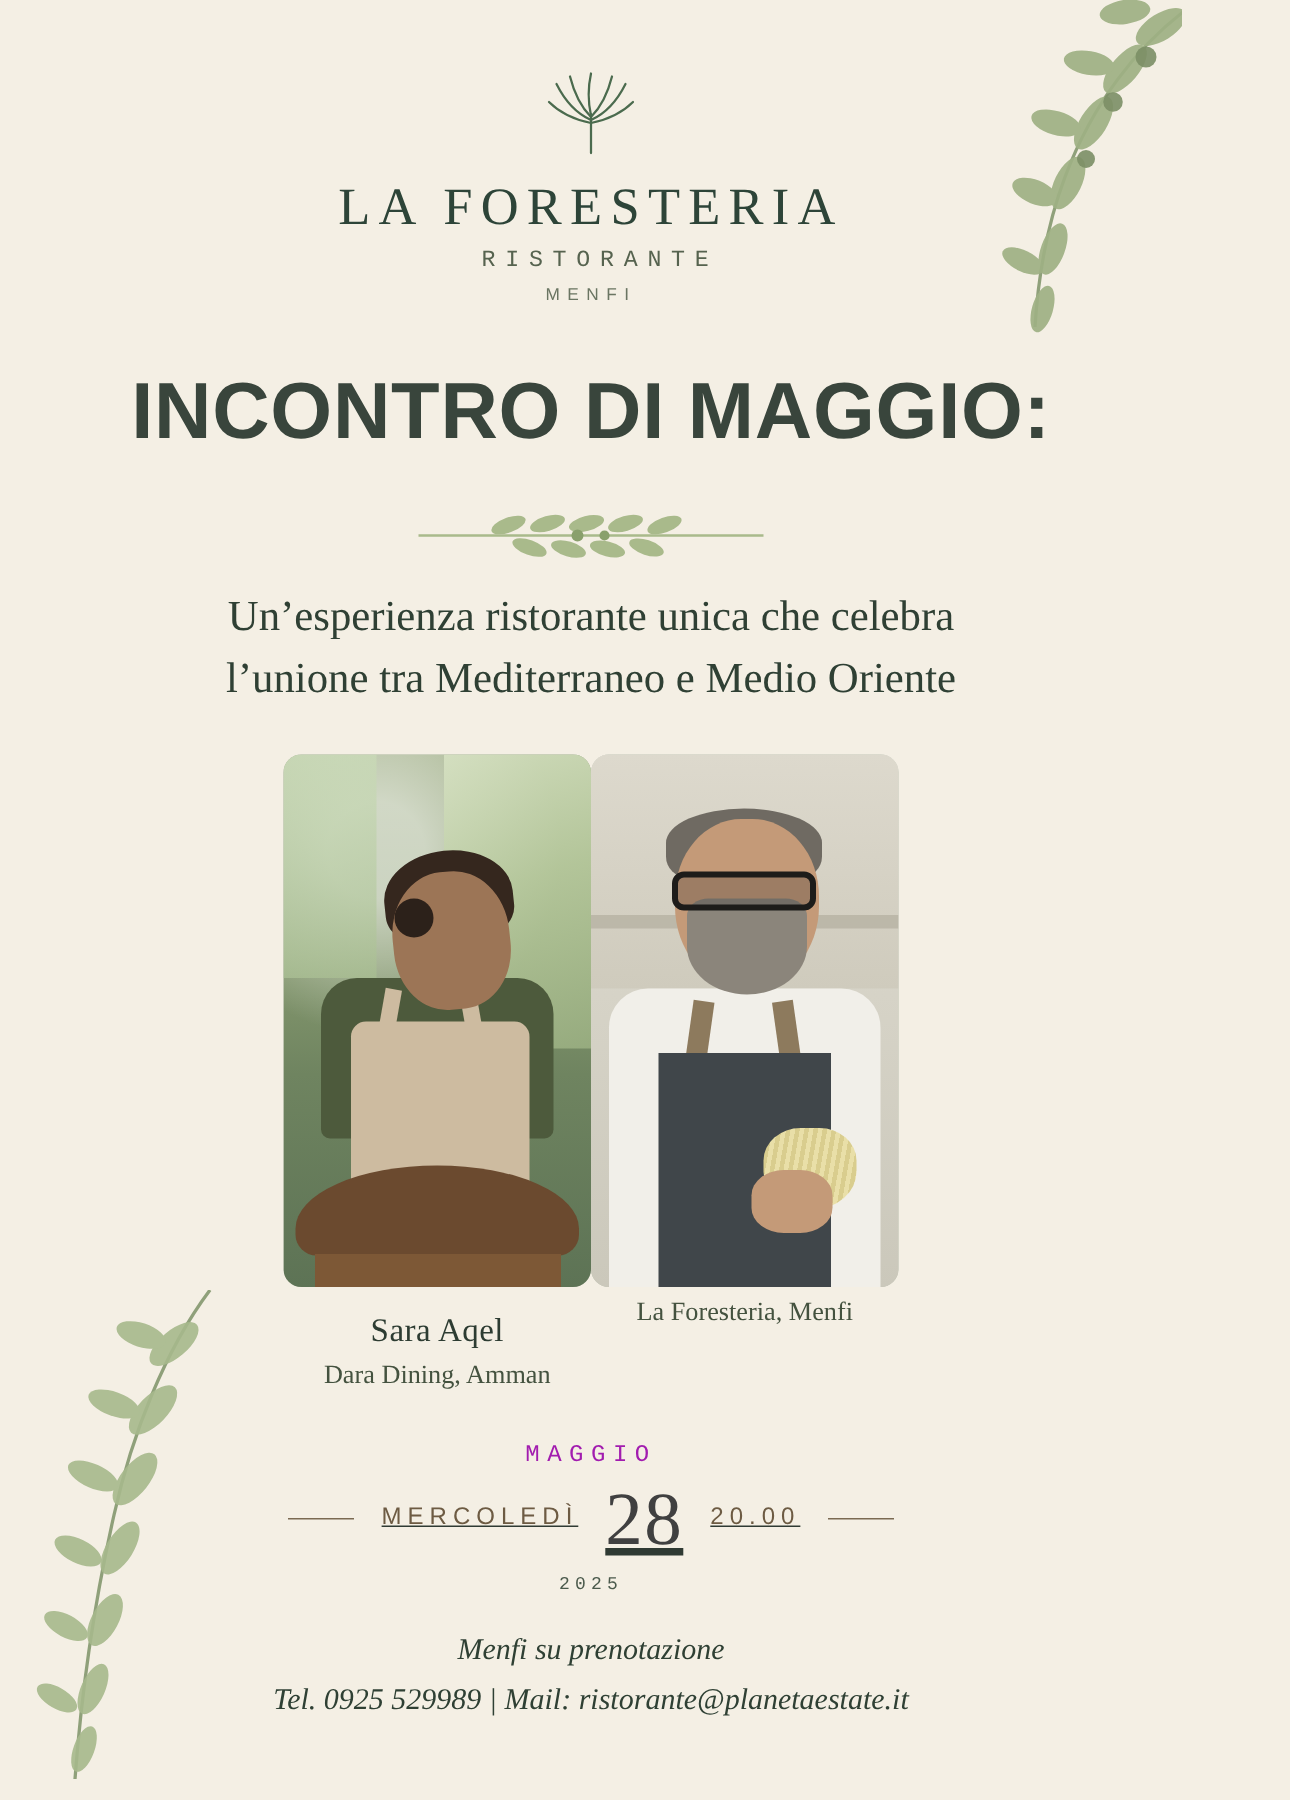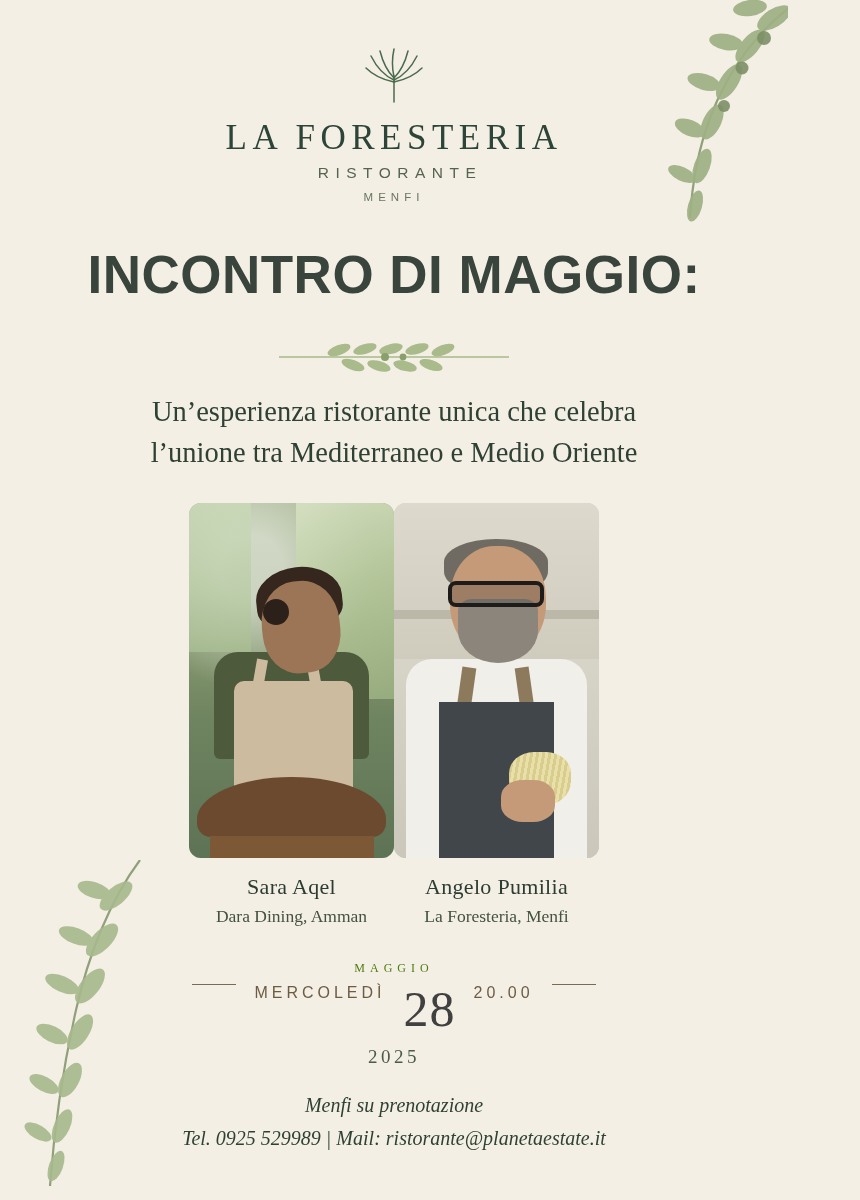--- a/index.html
+++ b/index.html
@@ -51,21 +51,21 @@
   }
   .logo-title {
     font-family: "Liberation Serif", serif;
     font-size: 35px;
     letter-spacing: 5.5px;
     color: #2d4438;
     font-weight: 400;
     line-height: 1.05;
   }
   .logo-sub {
-    font-family: Liberation Sans, sans-serif;
+    font-family: Liberation Mono, monospace;
     font-size: 15.5px;
     letter-spacing: 6.5px;
     color: #56634f;
     margin-top: 7px;
     padding-left: 12px;
   }
   .logo-city {
     font-family: "Liberation Sans", sans-serif;
     font-size: 11.5px;
     letter-spacing: 5px;
@@ -266,52 +266,53 @@
     width: 54px; height: 42px; background: #c49a78;
     border-radius: 40%;
   }
 
   
   .datewrap {
     margin-top: 34px;
     text-align: center;
   }
   .month {
-    font-family: Liberation Serif, serif;
-    font-size: 12px;
+    font-family: Liberation Mono, monospace;
+    font-size: 16px;
     letter-spacing: 5px;
-    color: #4d7c0f;
+    color: #a21caf;
   }
   .daterow {
     margin-top: 8px;
     display: flex;
-    align-items: flex-start;
+    align-items: center;
     justify-content: center;
     gap: 18px;
+    text-decoration: underline;
   }
   .rule {
     width: 44px; height: 1px; background: #7b6a52;
   }
   .weekday, .time {
     font-family: "Liberation Sans", sans-serif;
     font-size: 16px;
     letter-spacing: 4px;
     color: #6d5b43;
   }
   .bignum {
     font-family: "Liberation Serif", serif;
     font-size: 50px;
     line-height: 1;
     color: #404040;
     letter-spacing: 1px;
   }
   .year {
     margin-top: 12px;
-    font-family: Liberation Serif, serif;
-    font-size: 19px;
+    font-family: Liberation Mono, monospace;
+    font-size: 12px;
     letter-spacing: 3.5px;
     color: #4b5a4c;
   }
 
   
   .footer {
     margin-top: 26px;
     text-align: center;
   }
   .foot1 {
@@ -450,21 +451,20 @@
         <div class="p2-strapL"></div>
         <div class="p2-strapR"></div>
         <div class="p2-apron"></div>
         <div class="p2-hairside"></div>
         <div class="p2-head"></div>
         <div class="p2-beard"></div>
         <div class="p2-glass"></div>
         <div class="p2-pasta"></div>
         <div class="p2-hand"></div>
       </div>
-      <div class="chef-name">Angelo Pumilia</div>
       <div class="chef-role">La Foresteria, Menfi</div>
     </div>
 
   </div>
 
   <div class="datewrap">
     <div class="month">MAGGIO</div>
     <div class="daterow">
       <div class="rule"></div>
       <div class="weekday">MERCOLEDÌ</div>

